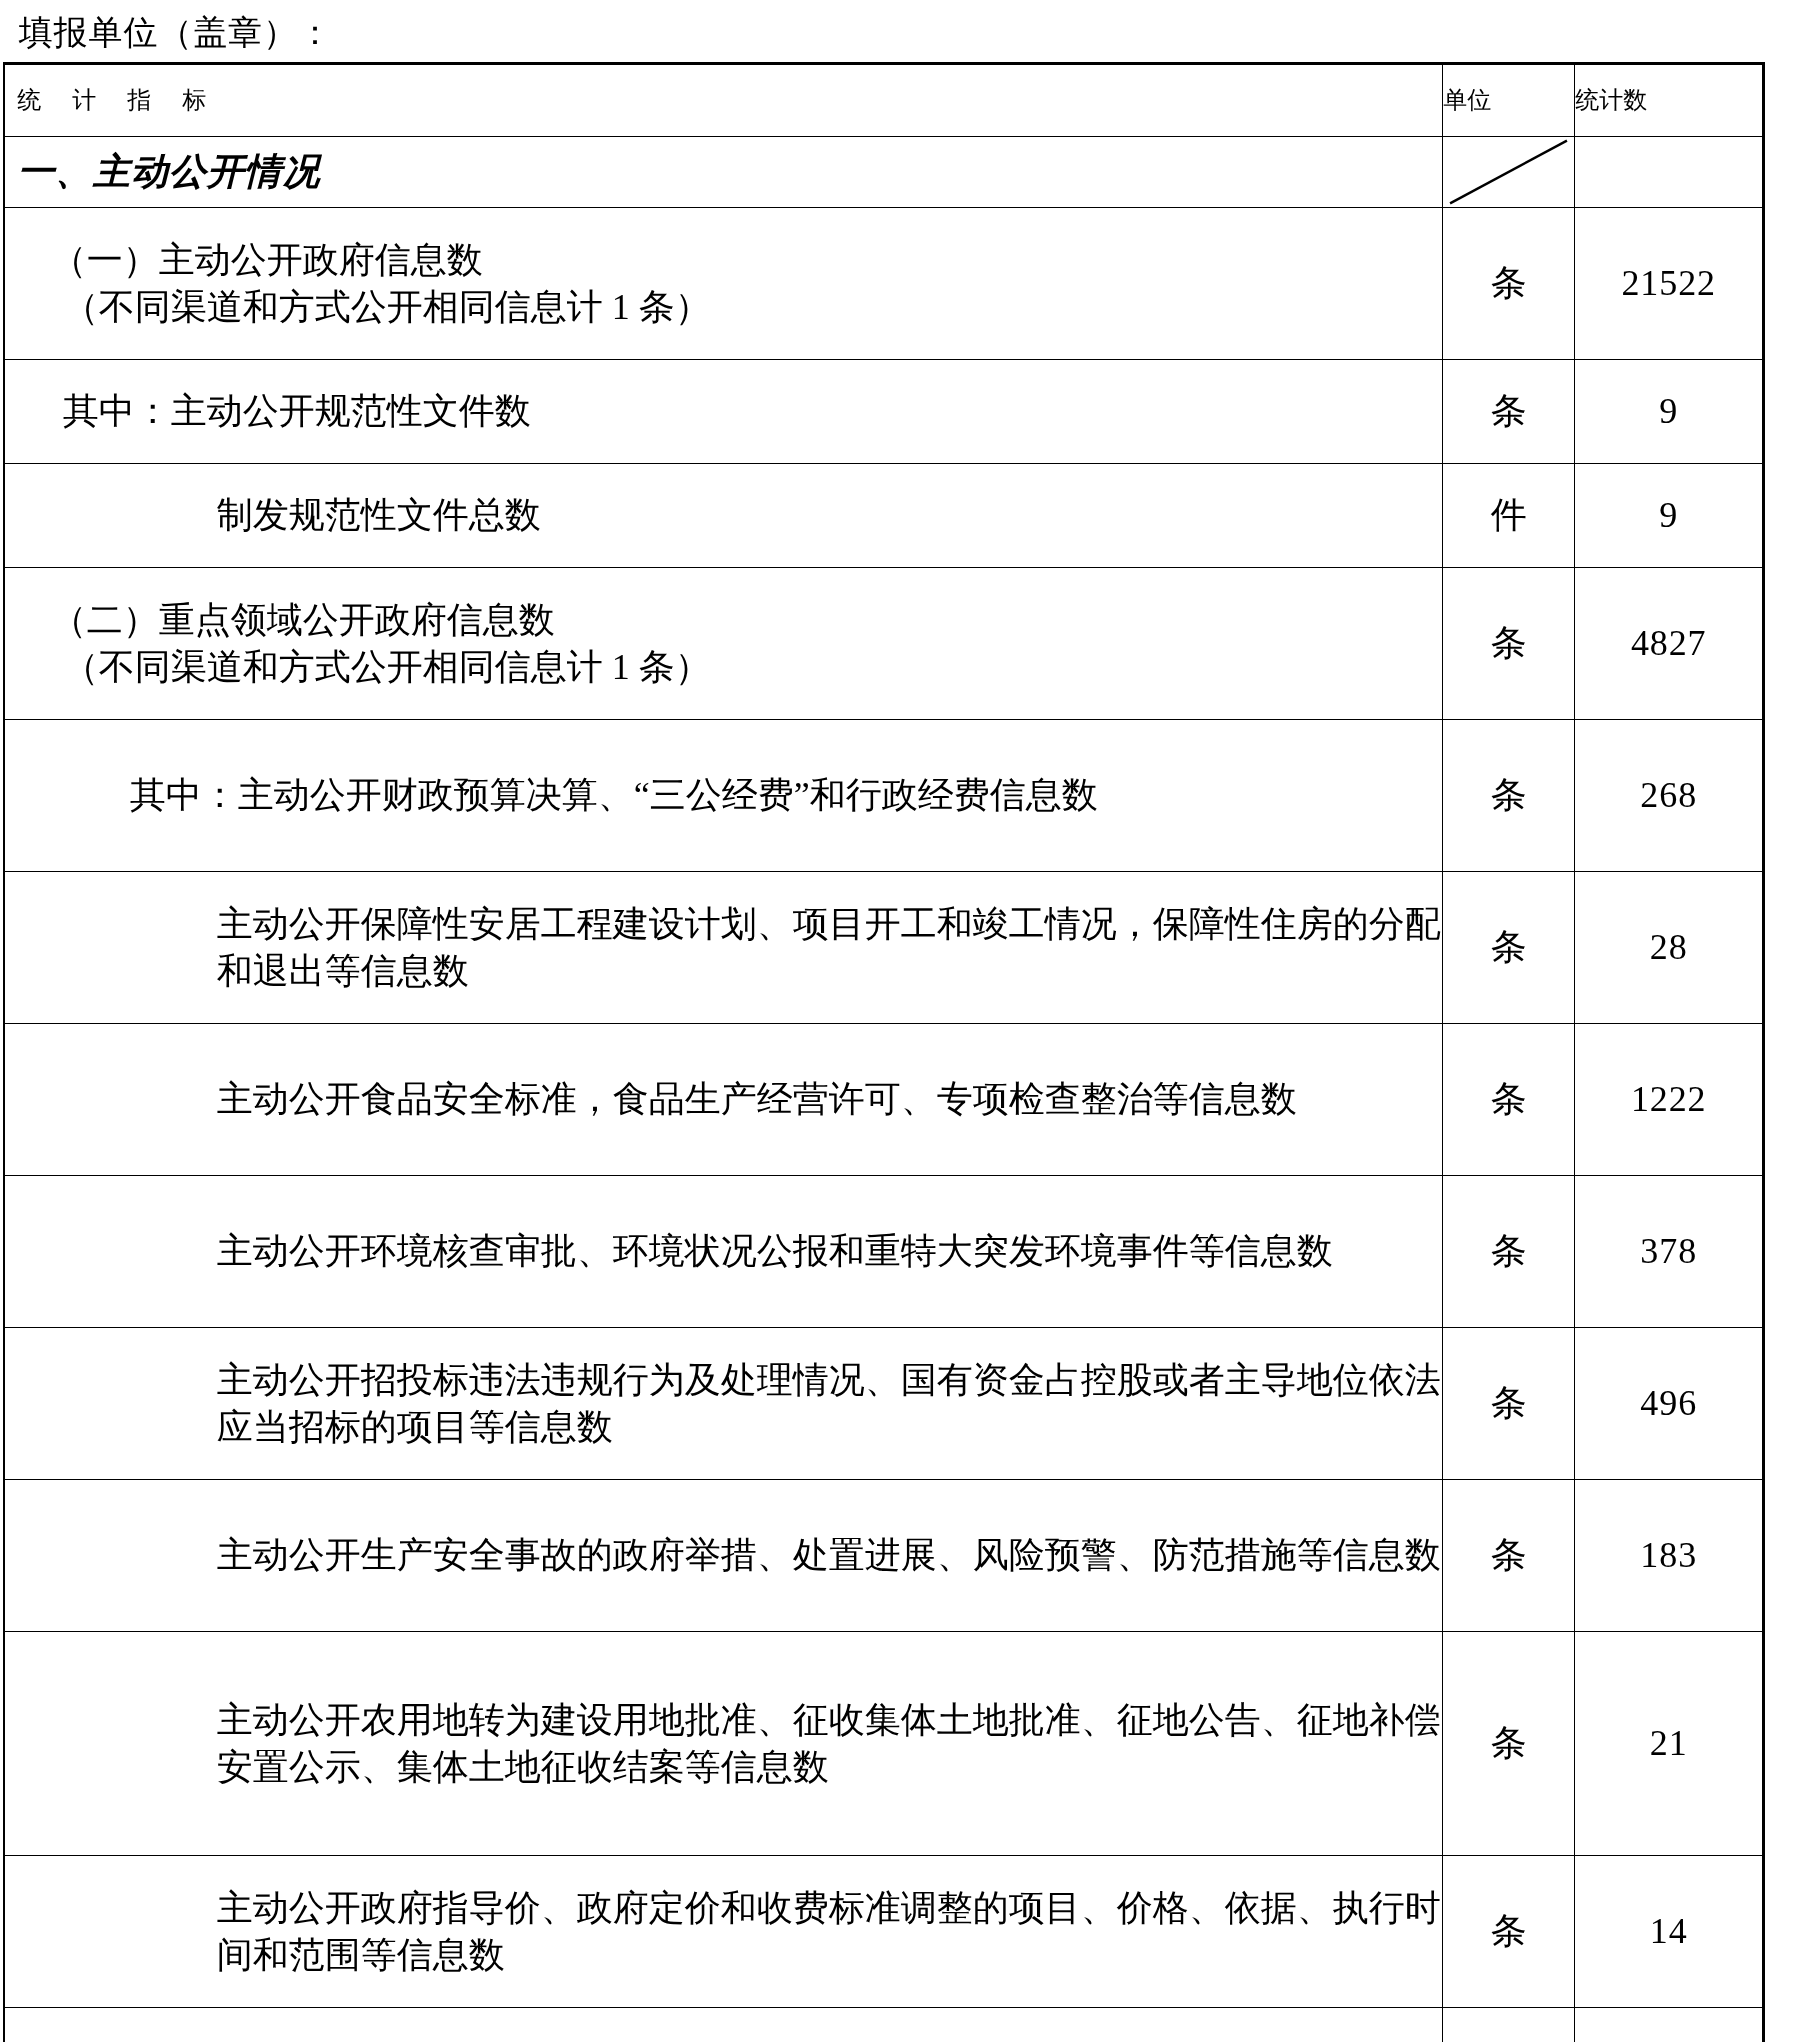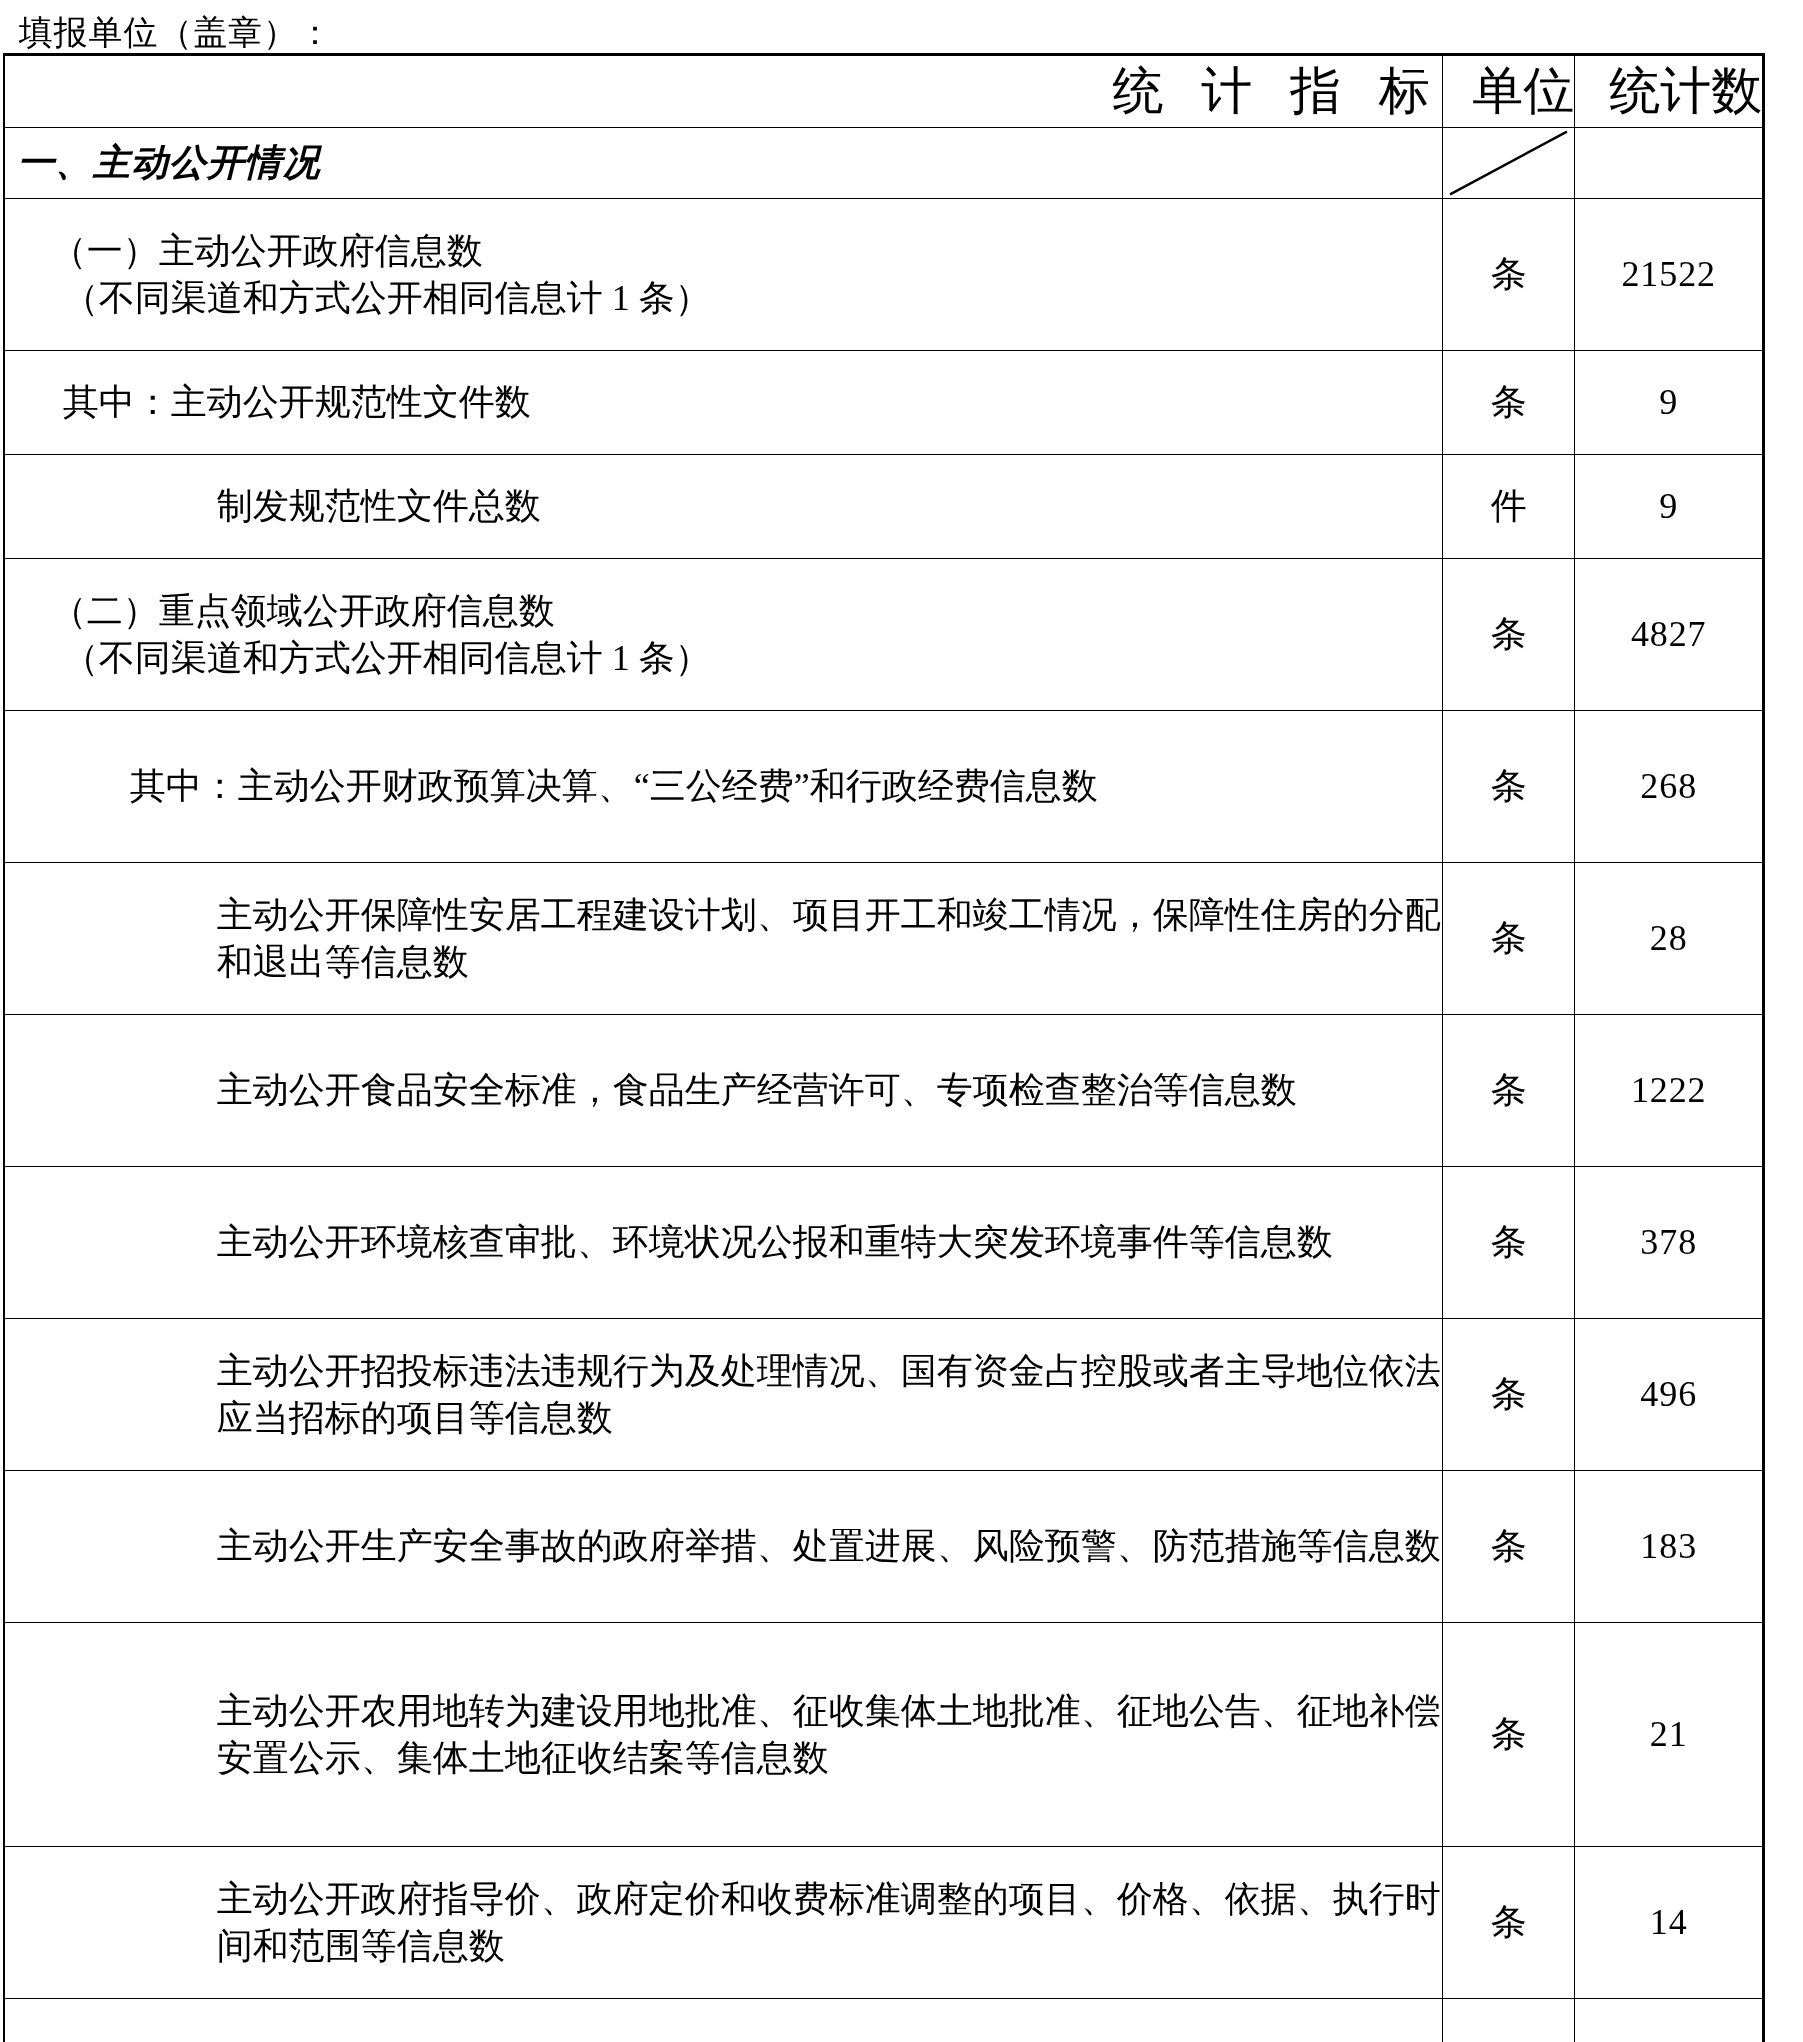--- a/index.html
+++ b/index.html
@@ -17,21 +17,21 @@
   .page {
     position: relative;
     width: 1804px;
     height: 2042px;
     box-sizing: border-box;
     padding: 0 2.7px;
   }
   .form-header {
     font-size: 34px;
     line-height: 1;
-    padding: 16px 0 3px 16px;
+    padding: 16px 0 12px 16px;
     letter-spacing: 0.9px;
     white-space: nowrap;
   }
   table.stat-table {
     border-collapse: collapse;
     width: 1760px;
     margin: 0;
     table-layout: fixed;
     border-top: 3.6px solid #000;
     border-bottom: 3.6px solid #000;
@@ -44,22 +44,22 @@
     padding: 0;
     vertical-align: middle;
     font-weight: normal;
   }
   
   col.c-indicator { width: 1439px; }
   col.c-unit      { width: 132px;  }
   col.c-value     { width: 189px;  }
 
   .hdr-cell {
-    text-align: right;
-    font-size: 51px;
+    text-align: left;
+    font-size: 24px;
     letter-spacing: 12.5px;
     text-indent: 12.5px;
     height: 71px;
     line-height: 71px;
     white-space: nowrap;
   }
   .hdr-cell.narrow {
     letter-spacing: 0;
     text-indent: 0;
   }

